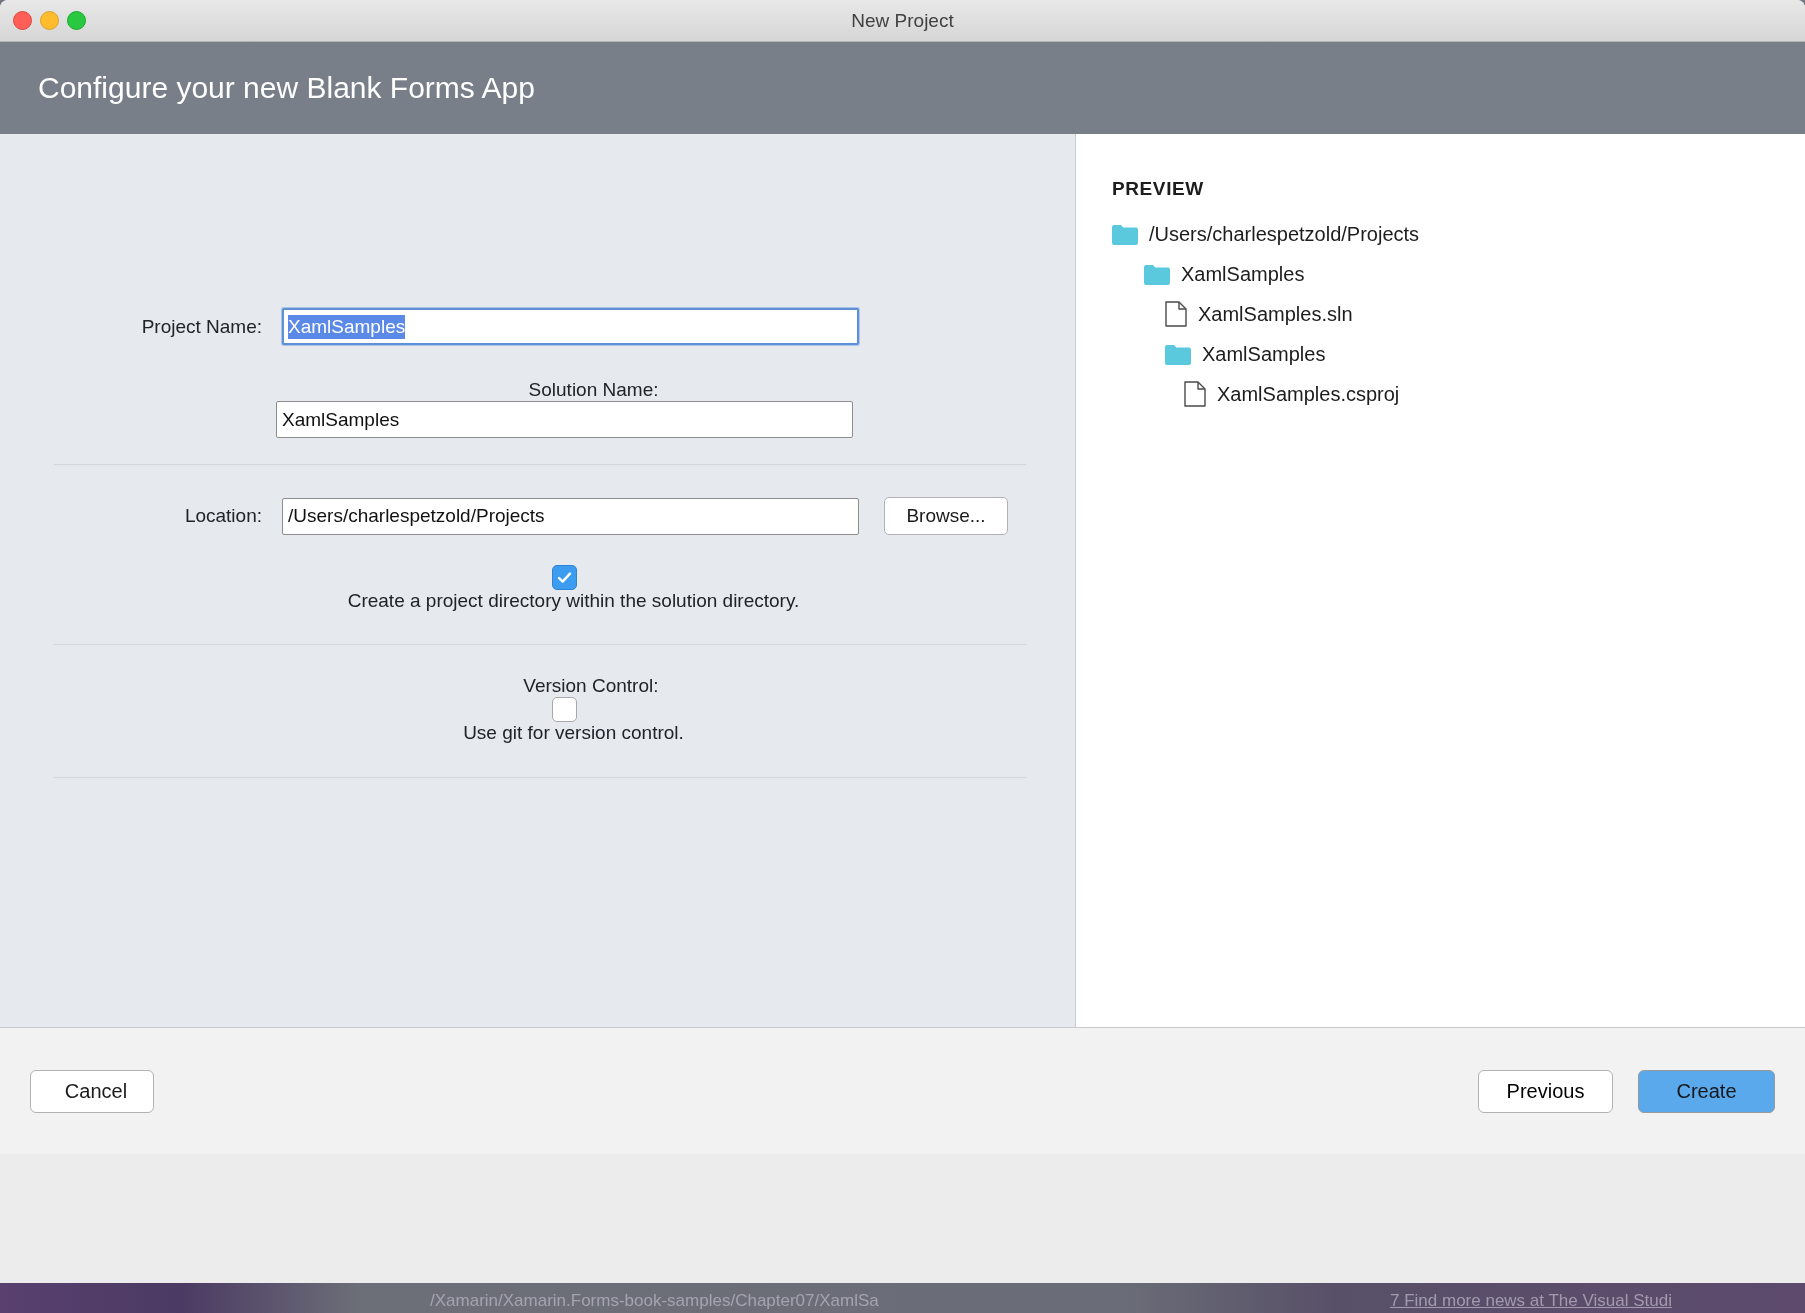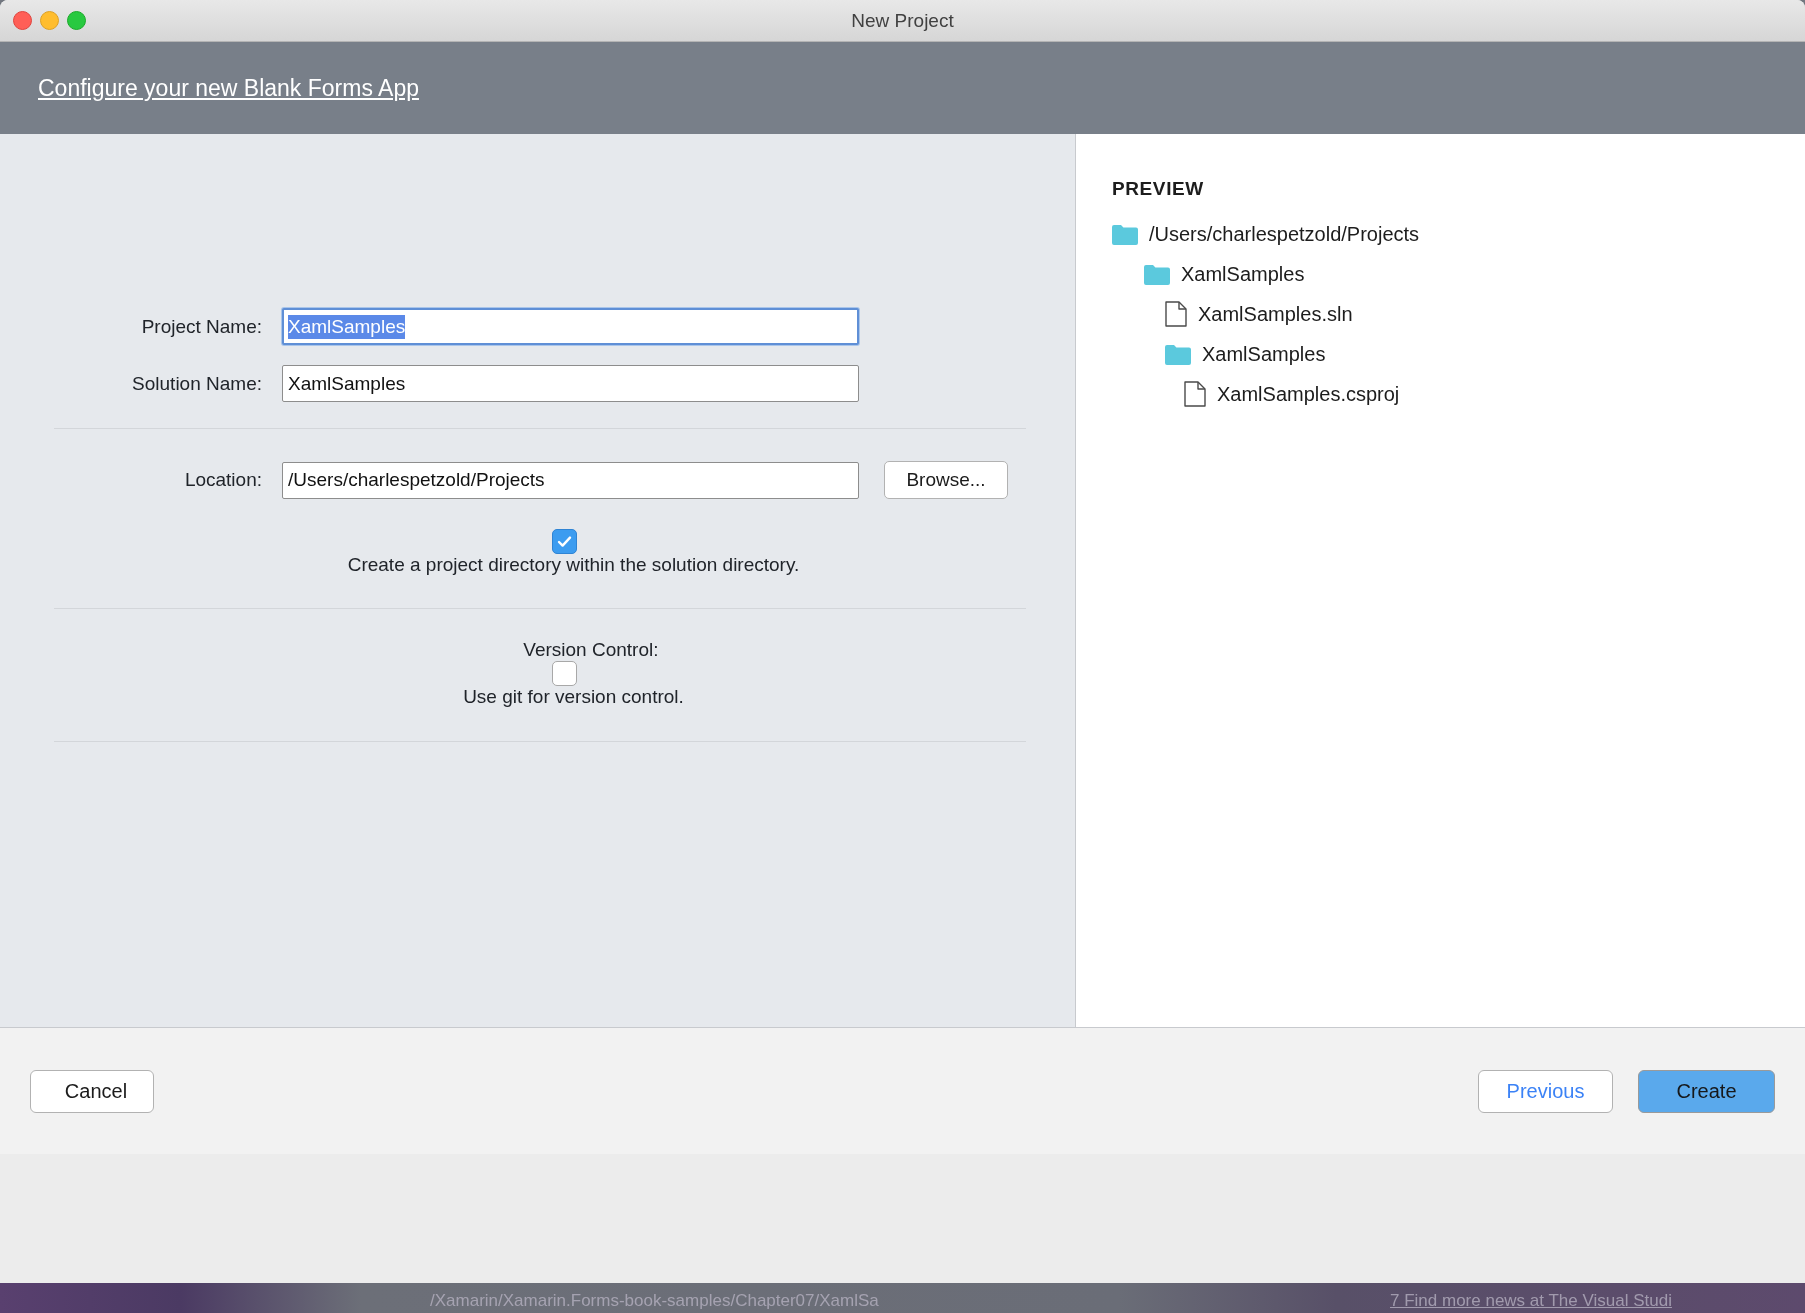--- a/index.html
+++ b/index.html
@@ -74,21 +74,21 @@
   }
 
   
   .sheet-header {
     height: 92px;
     background: #787f89;
     display: flex; align-items: center;
     padding-left: 38px;
   }
   .sheet-header h1 {
-    font-size: 23px; font-weight: 400; color: #ffffff; text-decoration: underline;
+    font-size: 30px; font-weight: 400; color: #ffffff;
   }
 
   
   .sheet-body {
     display: flex;
     height: 894px;
     border-bottom: 1px solid #c8cace;
   }
   .form-pane {
     width: 1076px;
@@ -131,21 +131,21 @@
   .field.focused {
     border: 2px solid #5f8fd6;
     box-shadow: 0 0 0 1px #a9c5ea;
     padding: 0 4px;
   }
   .field .sel {
     background: #5b89e8;
     color: #ffffff;
     padding: 1px 0;
   }
-  .row + .row { margin-top: 20px; }
+  .row + .row { margin-top: 34px; flex-direction: column; }
 
   .browse-btn {
     margin-left: 25px;
     width: 124px; height: 38px;
     background: #ffffff;
     border: 1px solid #b2b2b2;
     border-radius: 5px;
     font-size: 19px;
     color: #1b1b1b;
     cursor: default;
@@ -232,21 +232,21 @@
     font-size: 20px;
     font-family: "Liberation Sans", sans-serif;
     cursor: default;
   }
   .btn-cancel {
     left: 30px; top: 42px; width: 124px;
     background: #ffffff; border: 1px solid #b2b2b2; color: #1b1b1b; padding-left: 8px;
   }
   .btn-previous {
     right: 192px; top: 42px; width: 135px;
-    background: #ffffff; border: 1px solid #b2b2b2; color: #3b82f6;
+    background: #ffffff; border: 1px solid #b2b2b2; color: #000000;
   }
   .btn-create {
     right: 30px; top: 42px; width: 137px;
     background: #5aa9ec; border: 1px solid #9a9a9a; color: #16181a;
   }
 </style>
 </head>
 <body>
 
 <div class="desktop-bg"></div>

